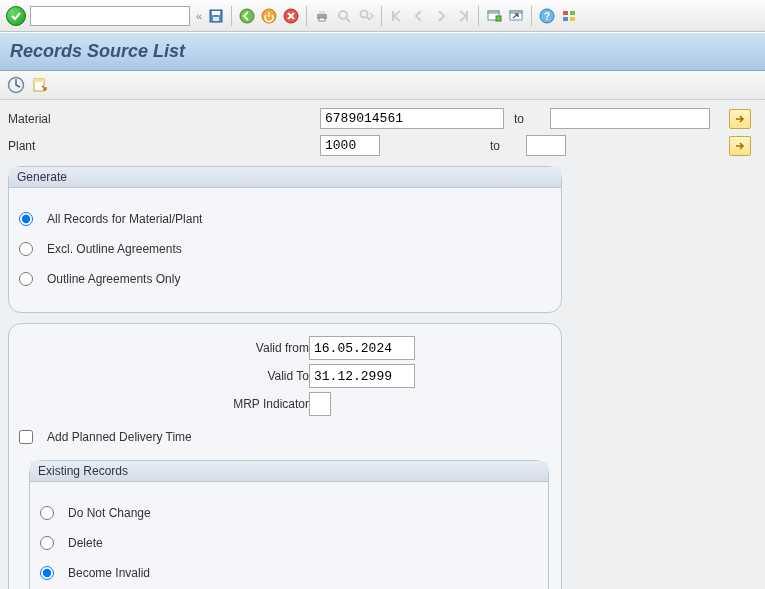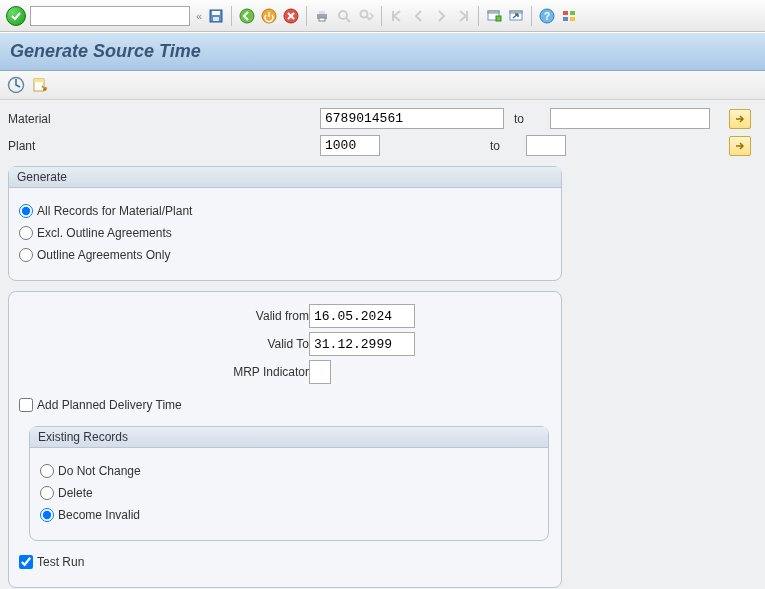--- a/index.html
+++ b/index.html
@@ -75,35 +75,35 @@
     width: 22px; height: 20px;
     background: linear-gradient(#fff4c7, #fbe187);
     border: 1px solid #caa93e; border-radius: 2px;
     margin-left: auto; margin-right: 6px;
     display:inline-flex; align-items:center; justify-content:center;
     color: #a07000; font-size: 11px;
   }
   
   
   .groupbox {
-    border: 1px solid #b9c6d3; border-radius: 8px;
+    border: 1px solid #b9c6d3; border-radius: 13px;
     background: #f4f6f9;
     margin: 10px 0; padding: 0;
     width: 554px;
   }
   .groupbox.inner { width: 520px; margin: 14px 0 8px 10px; }
   .groupbox > .legend {
     background: linear-gradient(#e7edf3, #d4dde8);
     border-bottom: 1px solid #b9c6d3;
     padding: 3px 8px; font-size: 12px; color: #334;
     border-radius: 3px 3px 0 0;
   }
   .groupbody { padding: 8px 10px 10px; }
   
-  .radio-row, .check-row { display: flex; align-items: flex-start; margin: 8px 0; gap: 4px; }
+  .radio-row, .check-row { display: flex; align-items: flex-start; margin: 16px 0; gap: 14px; }
   .radio-row input[type=radio], .check-row input[type=checkbox] {
     width: 14px; height: 14px; margin: 0;
   }
   
   .ctrl-row { display:flex; align-items:center; margin: 4px 0; }
   .ctrl-label { width: 290px; text-align: right; }
   .ctrl-input {
     font-family: "Courier New", monospace; font-size: 13px;
     border: 1px solid #a9a9a9; background: #fff;
     padding: 2px 4px; height: 24px; width: 106px;
@@ -219,21 +219,21 @@
     <svg width="16" height="16" viewBox="0 0 16 16">
         <rect x="2" y="3" width="5" height="4" fill="#e0564a"></rect>
         <rect x="9" y="3" width="5" height="4" fill="#6cc24a"></rect>
         <rect x="2" y="9" width="5" height="4" fill="#5b8fc7"></rect>
         <rect x="9" y="9" width="5" height="4" fill="#f3c43b"></rect>
       </svg>
   </span>
 </div>
 
 <div class="title-bar">
-  <h1>Generate Source Time</h1>
+  <h1>Records Source List</h1>
 </div>
 
 <div class="app-toolbar">
   <span class="app-icon">
     <svg width="18" height="18" viewBox="0 0 18 18">
       <circle cx="9" cy="9" r="7.5" fill="none" stroke="#6a8aa8" stroke-width="1.5"></circle>
       <path d="M9 3 L9 9 L13 11" stroke="#3e6a94" stroke-width="1.5" fill="none"></path>
     </svg>
   </span>
   <span class="app-icon">

